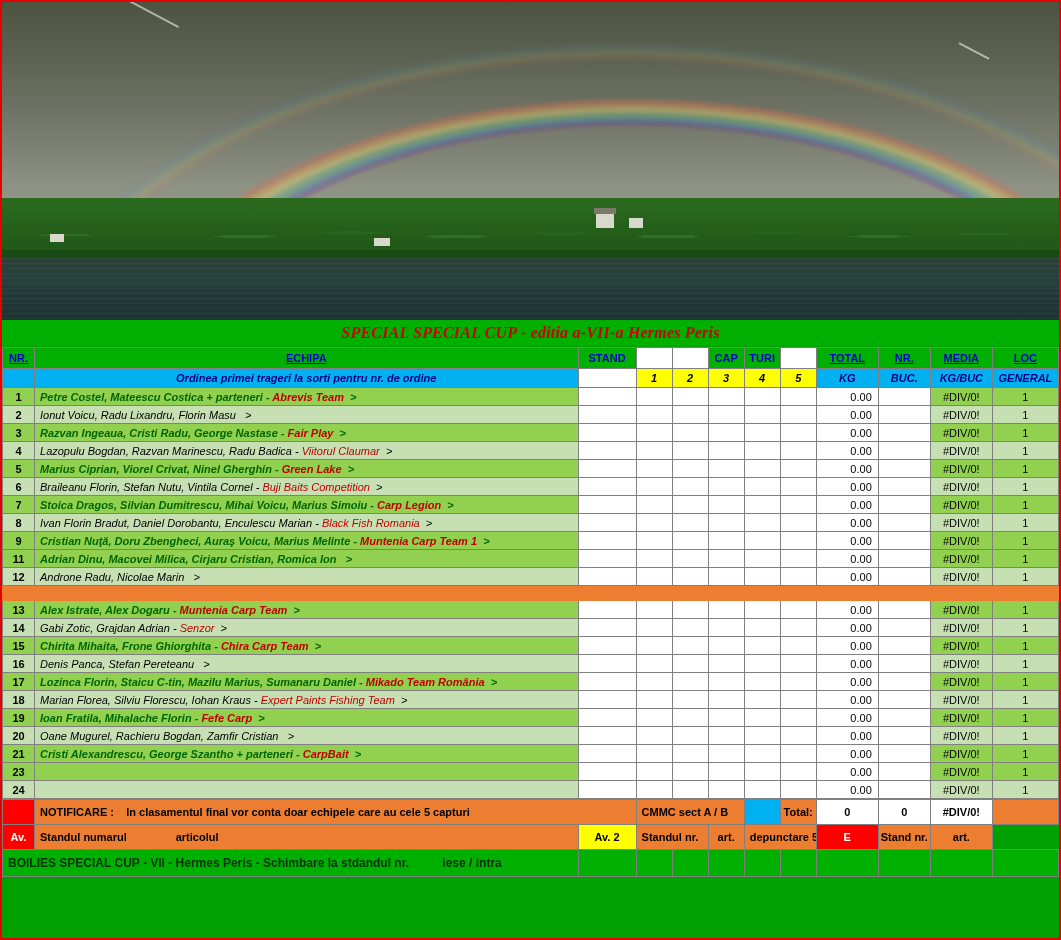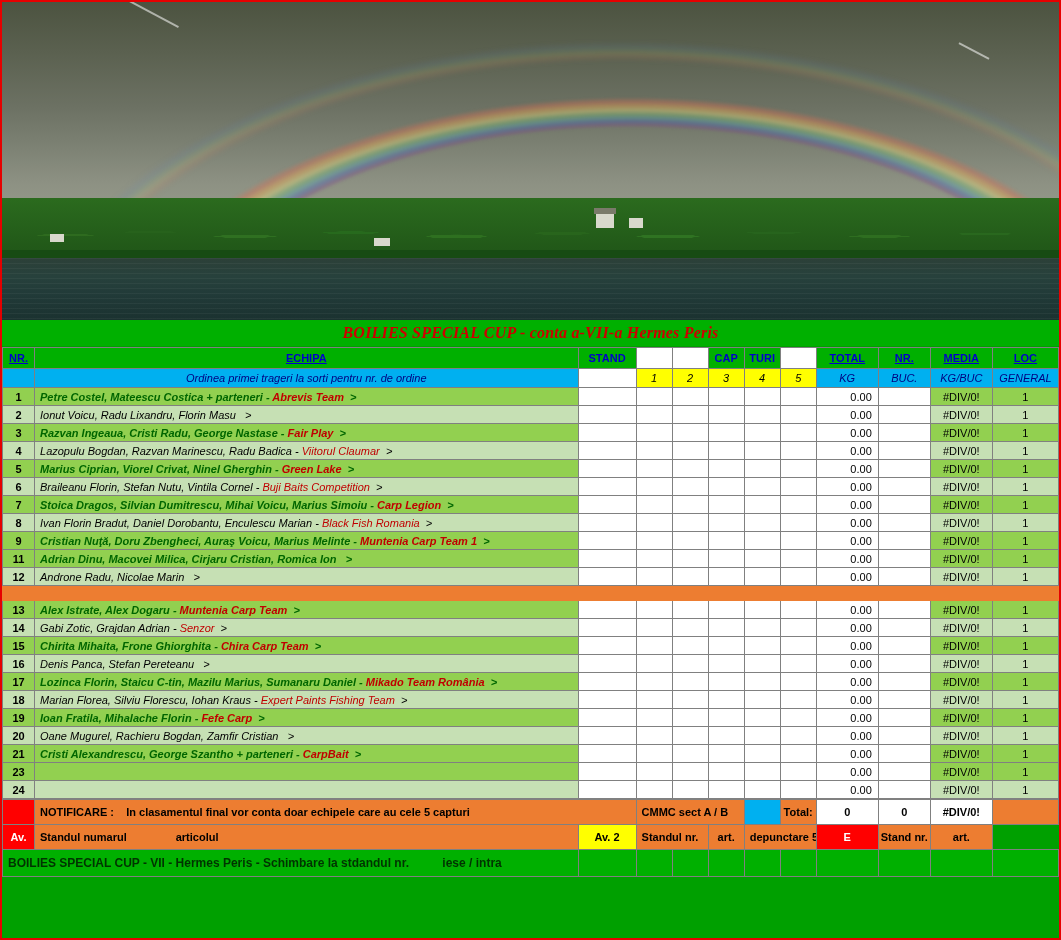--- a/index.html
+++ b/index.html
@@ -66,21 +66,21 @@
   table{border-collapse:collapse;table-layout:fixed;width:1057px;border-radius:6px;}
   td{border:1px solid #808080;font-size:11px;padding:0;height:17px;overflow:hidden;white-space:nowrap;}
   .c{text-align:center;}
   .l{text-align:left;padding-left:5px;}
   .r{text-align:right;padding-right:5px;}
   .b{font-weight:bold;}
   .u{text-decoration:underline;}
 
   .hdr td{background:#00b000;color:#0000cc;font-weight:bold;font-size:11px;text-align:center;height:20px;}
   .hdr .white{background:#ffffff;}
-  .subhdr td{background:#00b0f0;color:#000080;font-weight:normal;font-style:italic;height:18px;text-align:center;}
+  .subhdr td{background:#00b0f0;color:#000080;font-weight:bold;font-style:italic;height:18px;text-align:center;}
   .subhdr .yellow{background:#ffff00;color:#000000;}
   .subhdr .sub-w{background:#ffffff;}
 
   .rowA td{background:#92d050;}
   .rowB td{background:#c6e0b4;}
   .rowA .nr,.rowB .nr{font-weight:bold;}
   .rowA .team{color:#006600;font-style:italic;font-weight:bold;}
   .rowB .team{color:#000000;font-style:italic;}
   .accentA{color:#c00000;font-weight:bold;font-style:italic;}
   .accentB{color:#c00000;font-style:italic;}
@@ -113,21 +113,21 @@
     <div class="hut" style="left:594px;top:212px;width:18px;height:14px;"></div>
     <div class="hutroof" style="left:592px;top:206px;width:22px;height:6px;"></div>
     <div class="hut" style="left:627px;top:216px;width:14px;height:10px;"></div>
     <div class="hut" style="left:372px;top:236px;width:16px;height:8px;"></div>
     <div class="hut" style="left:48px;top:232px;width:14px;height:8px;"></div>
     <div class="shore"></div>
     <div class="water"></div>
   </div>
 
   <div class="title-row">
-    <span class="t">BOILIES SPECIAL CUP - conta a-VII-a Hermes Peris</span>
+    <span class="t">SPECIAL SPECIAL CUP - editia a-VII-a Hermes Peris</span>
   </div>
 
   <table>
     <colgroup>
       <col style="width:32px">
         <col style="width:543px">
         <col style="width:58px">
       <col style="width:36px">
         <col style="width:36px">
         <col style="width:36px">

